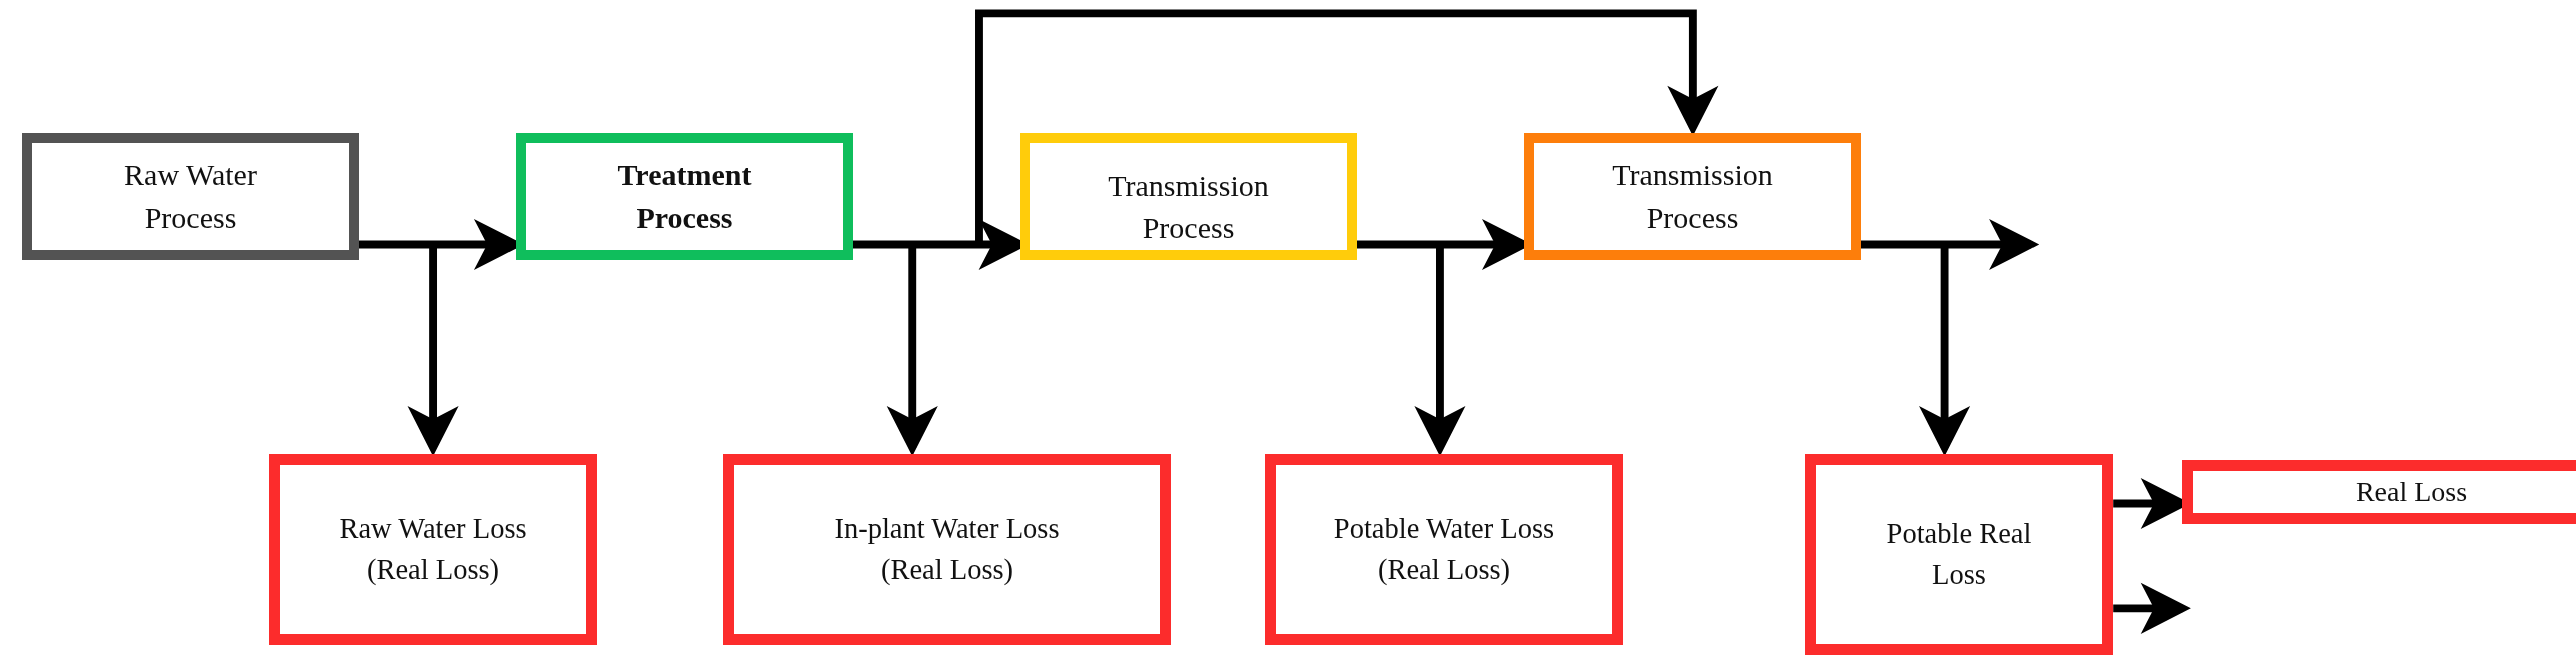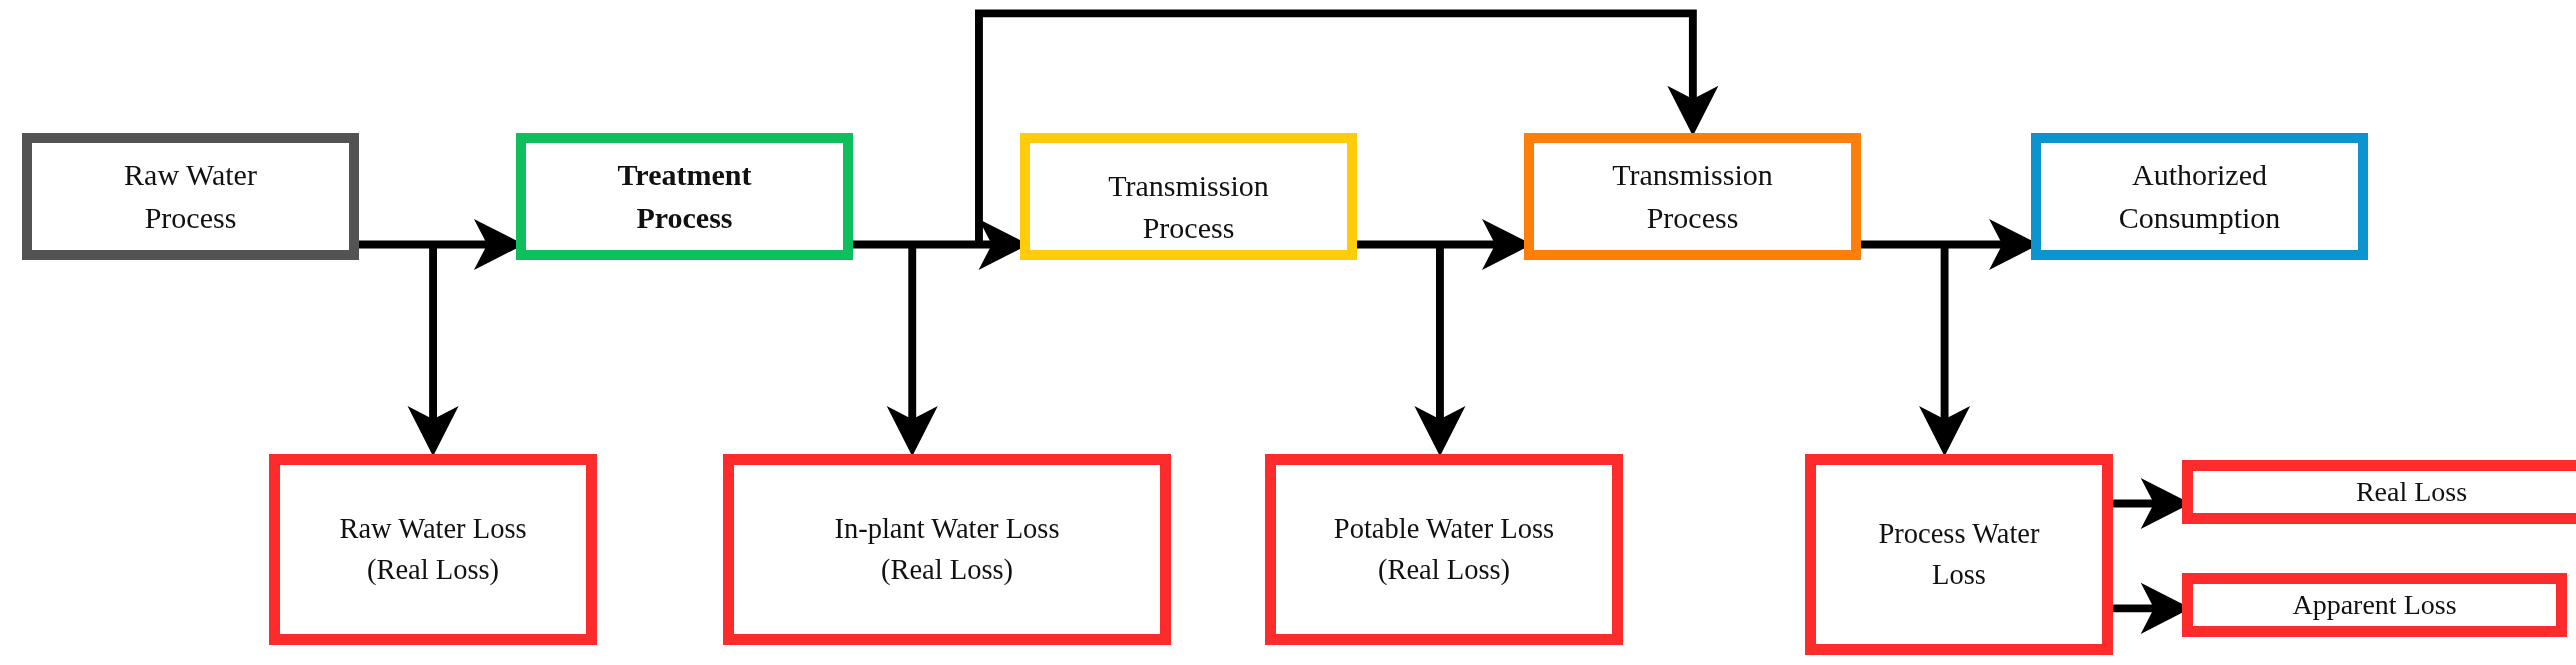--- a/index.html
+++ b/index.html
@@ -110,47 +110,40 @@
   <div class="node proc" style="left:1020px; border-color:#ffcc0b;align-items:flex-end;">
     <span class="label">Transmission
 Process</span>
   </div>
 
   <div class="node proc" style="left:1524px; border-color:#fd7e0b;">
     <span class="label">Transmission
 Process</span>
   </div>
 
-  <div class="node proc" style="left:2031px; border-color:#0d93ce;">
-    <span class="label">Authorized
-Consumption</span>
-  </div>
 
   <div class="node loss tall-loss" style="left:269px; width:328px;align-items:center;">
     <span class="label">Raw Water Loss
 (Real Loss)</span>
   </div>
 
   <div class="node loss tall-loss" style="left:723px; width:448px;">
     <span class="label">In-plant Water Loss
 (Real Loss)</span>
   </div>
 
   <div class="node loss tall-loss" style="left:1265px; width:358px;">
     <span class="label">Potable Water Loss
 (Real Loss)</span>
   </div>
 
   <div class="node loss" style="left:1805px; top:454px; height:201px; width:308px;">
-    <span class="label">Process Water
+    <span class="label">Potable Real
 Loss</span>
   </div>
 
   <div class="node loss small-loss" style="left:2182px; top:460px; width:459px;">
     <span class="label">Real  Loss</span>
   </div>
 
-  <div class="node loss small-loss" style="left:2182px; top:573px; width:385px;">
-    <span class="label">Apparent Loss</span>
-  </div>
 
 </div>
 
 
 </body></html>

